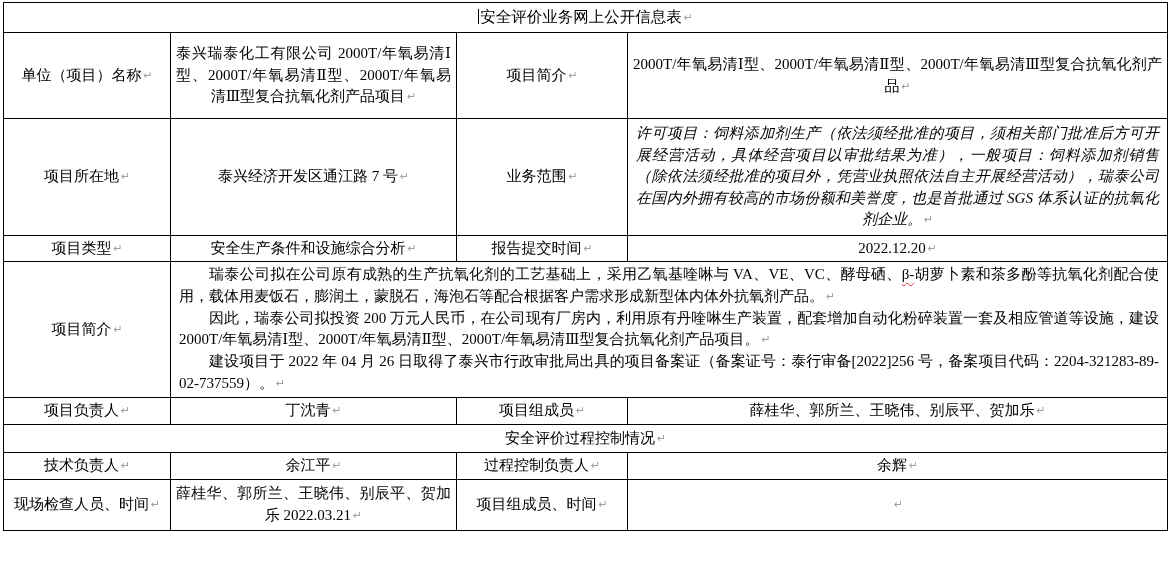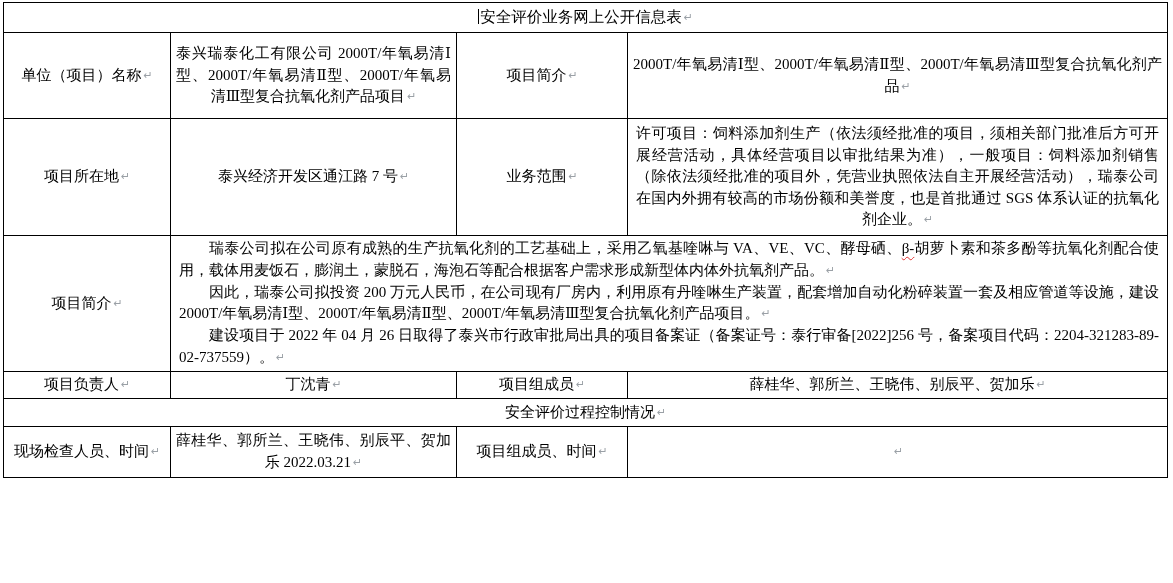--- a/index.html
+++ b/index.html
@@ -25,21 +25,21 @@
     vertical-align:middle;
     position:relative;
     line-height:21.5px;
     overflow:hidden;
     word-break:break-all;
   }
   .title-cell { font-size:15.5px; }
   .jc { text-align:justify; text-align-last:center; text-justify:inter-ideograph; }
   .overview-cell { padding:2px 8px; }
   .overview-cell p { margin:0; text-indent:2em; text-align:justify; text-justify:inter-ideograph; line-height:21.8px; }
-  .scope-cell { padding:2px 8px; }
+  .scope-cell { padding:2px 8px;font-style:italic; }
   
   .pmark::before {
     content:"\21B5";
     color:#9aa0a6;
     font-size:11px;
     font-family:"DejaVu Sans",sans-serif;
     margin-left:2px;
     vertical-align:1px;
   }
   .rowend::after {
@@ -92,20 +92,26 @@
     </tr>
 
     <tr style="height:117px">
       <td><span>项目所在地</span><span class="pmark"></span></td>
       <td><span>泰兴经济开发区通江路 7 号</span><span class="pmark"></span></td>
       <td><span>业务范围</span><span class="pmark"></span></td>
       <td class="jc scope-cell rowend"><span>许可项目：饲料添加剂生产（依法须经批准的项目，须相关部门批准后方可开展经营活动，具体经营项目以审批结果为准），一般项目：饲料添加剂销售（除依法须经批准的项目外，凭营业执照依法自主开展经营活动），瑞泰公司在国内外拥有较高的市场份额和美誉度，也是首批通过 SGS 体系认证的抗氧化剂企业。</span><span class="pmark"></span></td>
     </tr>
 
 
+    <tr style="height:26px">
+      <td><span>项目类型</span><span class="pmark"></span></td>
+      <td><span>安全生产条件和设施综合分析</span><span class="pmark"></span></td>
+      <td><span>报告提交时间</span><span class="pmark"></span></td>
+      <td class="rowend"><span>2022.12.20</span><span class="pmark"></span></td>
+    </tr>
 
     <tr style="height:132px">
       <td><span>项目简介</span><span class="pmark"></span></td>
       <td colspan="3" class="overview-cell rowend">
         <p><span>瑞泰公司拟在公司原有成熟的生产抗氧化剂的工艺基础上，采用乙氧基喹啉与 VA、VE、VC、酵母硒、</span><span class="misspell">β-</span><span>胡萝卜素和茶多酚等抗氧化剂配合使用，载体用麦饭石，膨润土，蒙脱石，海泡石等配合根据客户需求形成新型体内体外抗氧剂产品。</span><span class="pmark"></span></p>
         <p><span>因此，瑞泰公司拟投资 200 万元人民币，在公司现有厂房内，利用原有丹喹啉生产装置，配套增加自动化粉碎装置一套及相应管道等设施，建设 2000T/年氧易清Ⅰ型、2000T/年氧易清Ⅱ型、2000T/年氧易清Ⅲ型复合抗氧化剂产品项目。</span><span class="pmark"></span></p>
         <p><span>建设项目于 2022 年 04 月 26 日取得了泰兴市行政审批局出具的项目备案证（备案证号：泰行审备[2022]256 号，备案项目代码：2204-321283-89-02-737559）。</span><span class="pmark"></span></p>
       </td>
     </tr>
 
@@ -114,20 +120,26 @@
       <td><span>丁沈青</span><span class="pmark"></span></td>
       <td><span>项目组成员</span><span class="pmark"></span></td>
       <td class="rowend"><span>薛桂华、郭所兰、王晓伟、别辰平、贺加乐</span><span class="pmark"></span></td>
     </tr>
 
     <tr style="height:28px">
       <td colspan="4" class="rowend"><span>安全评价过程控制情况</span><span class="pmark"></span></td>
     </tr>
 
 
+    <tr style="height:27px">
+      <td><span>技术负责人</span><span class="pmark"></span></td>
+      <td><span>余江平</span><span class="pmark"></span></td>
+      <td><span>过程控制负责人</span><span class="pmark"></span></td>
+      <td class="rowend"><span>余辉</span><span class="pmark"></span></td>
+    </tr>
 
     <tr style="height:51px">
       <td><span>现场检查人员、时间</span><span class="pmark"></span></td>
       <td class="jc"><span>薛桂华、郭所兰、王晓伟、别辰平、贺加乐 2022.03.21</span><span class="pmark"></span></td>
       <td><span>项目组成员、时间</span><span class="pmark"></span></td>
       <td class="rowend"><span></span><span class="pmark"></span></td>
     </tr>
   </tbody>
     </table>
 </div>

